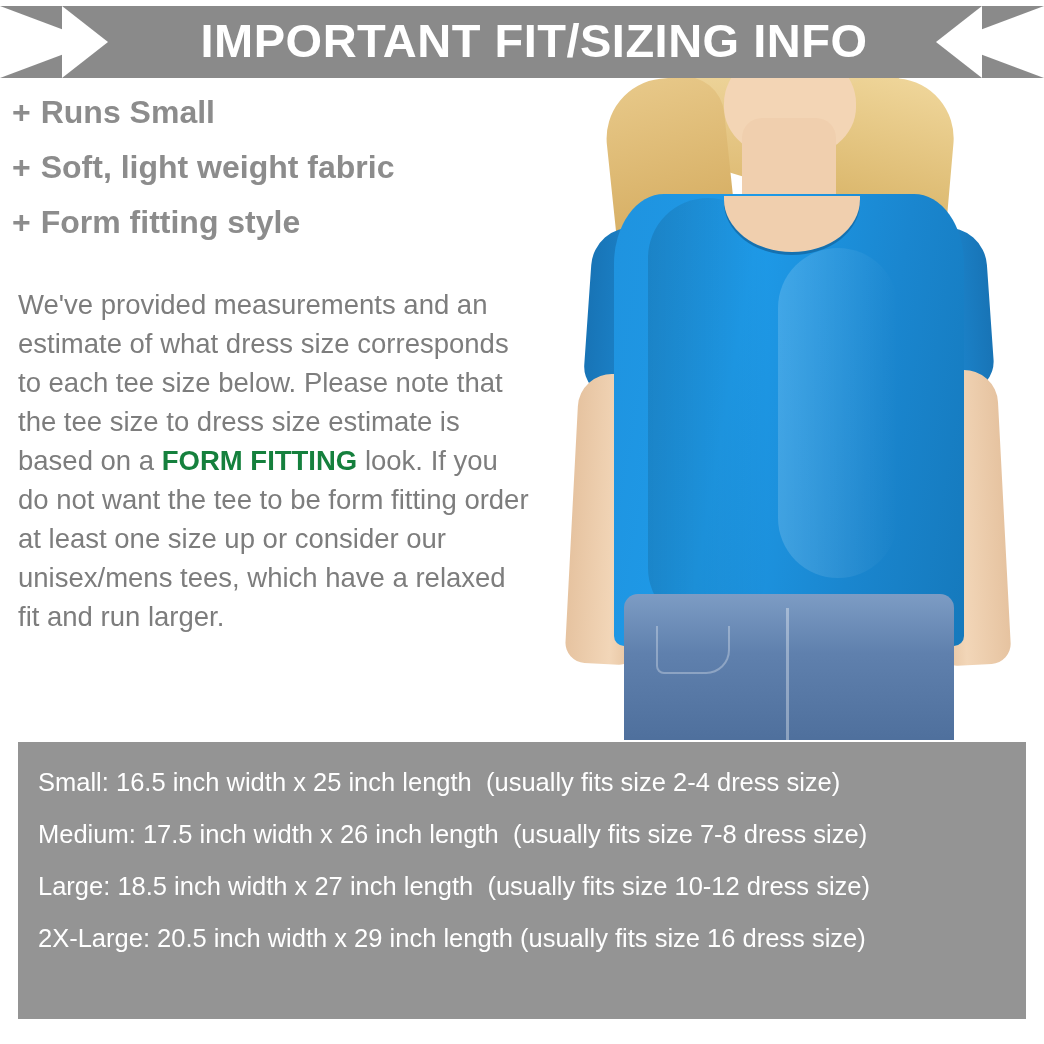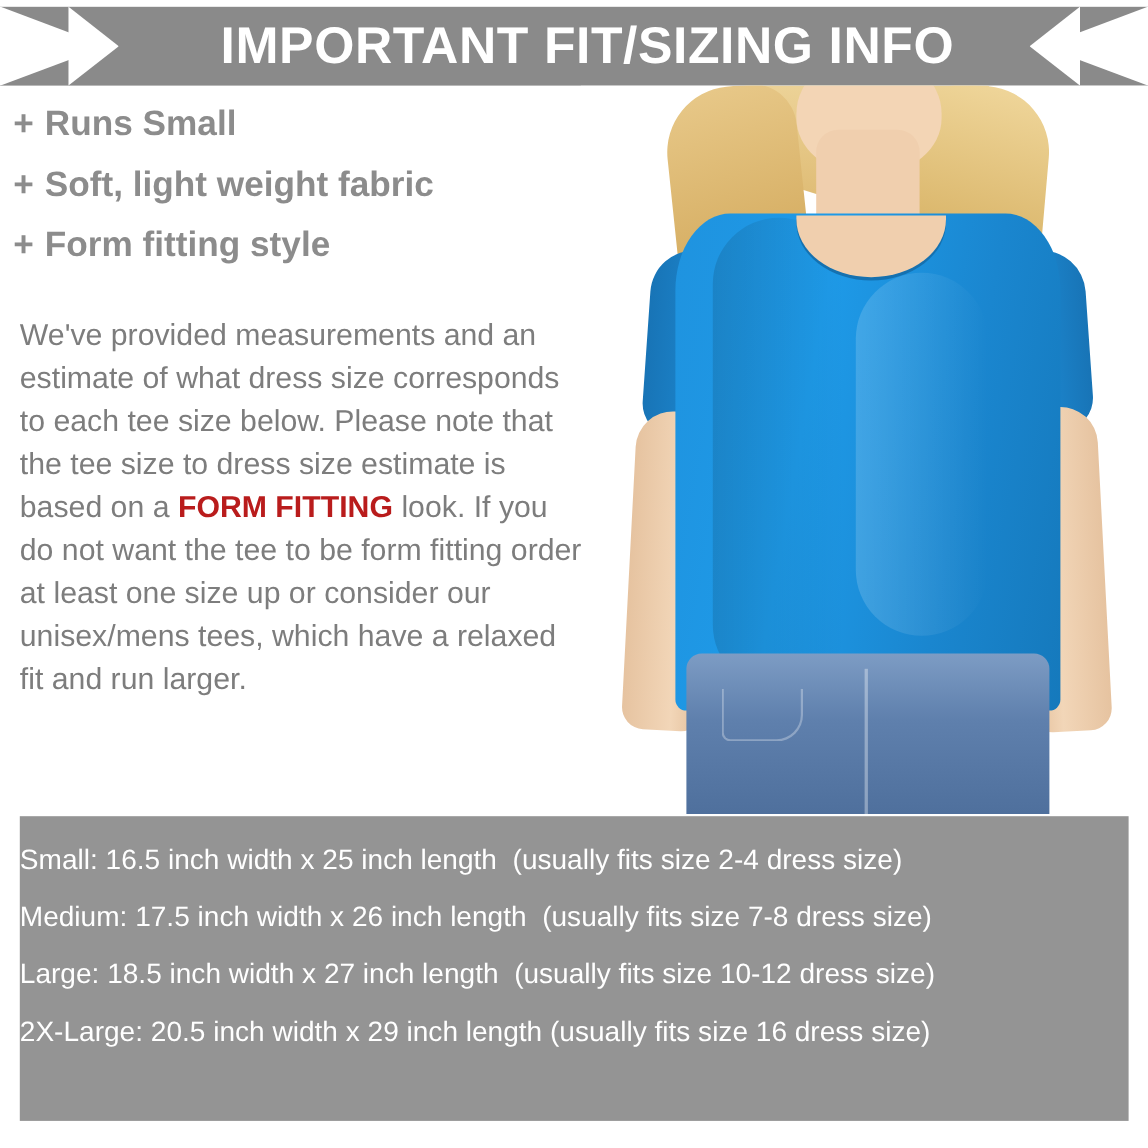--- a/index.html
+++ b/index.html
@@ -212,37 +212,38 @@
 
   .paragraph {
     position: absolute;
     left: 18px;
     top: 285px;
     width: 516px;
     color: #7d7d7d;
     font-size: 27.5px;
     line-height: 39px;
   }
-  .paragraph b { font-weight: bold; color: #b91c1c; }
+  .paragraph b { font-weight: bold; color: #15803d; }
 
   
   .size-table {
     position: absolute;
     left: 18px;
     top: 742px;
     width: 1008px;
     height: 277px;
     background: #949494;
     padding: 14px 0 0 0;
     box-sizing: border-box;
   }
   .size-row {
     color: #ffffff;
     font-size: 25.5px;
     line-height: 52px;
+    padding-left: 20px;
     white-space: nowrap;
   }
   .size-row .lbl { }
   .size-row .dims { }
   .size-row .fits { }
 </style>
 </head>
 <body>
 
 <div id="page">

